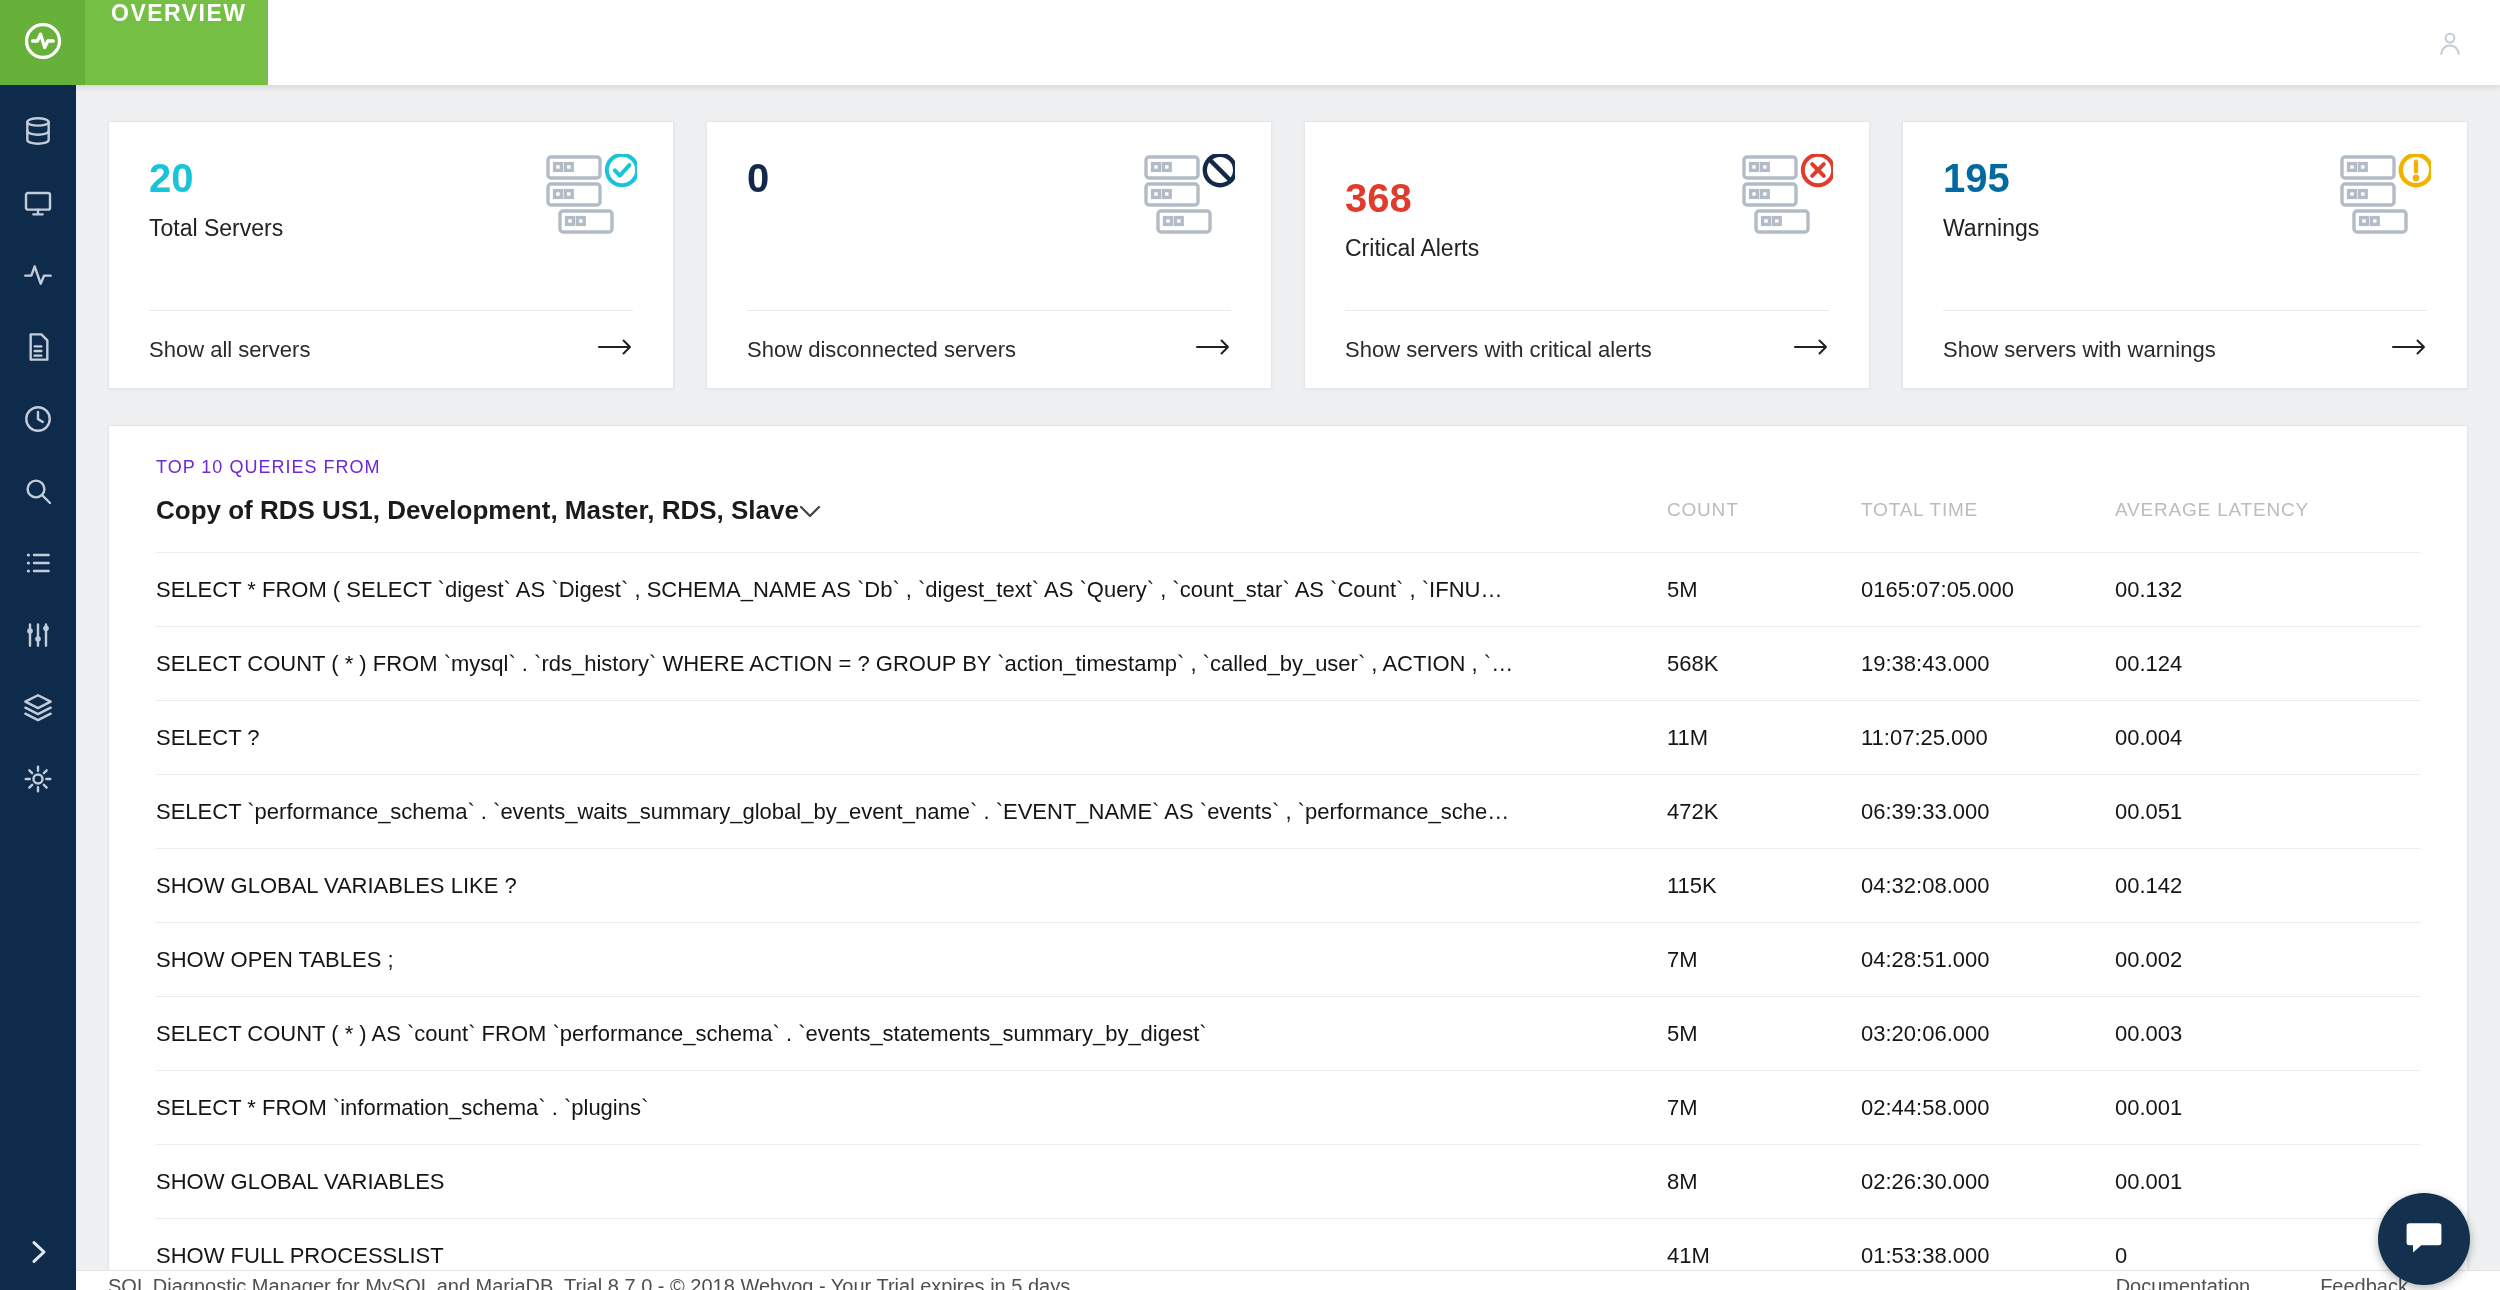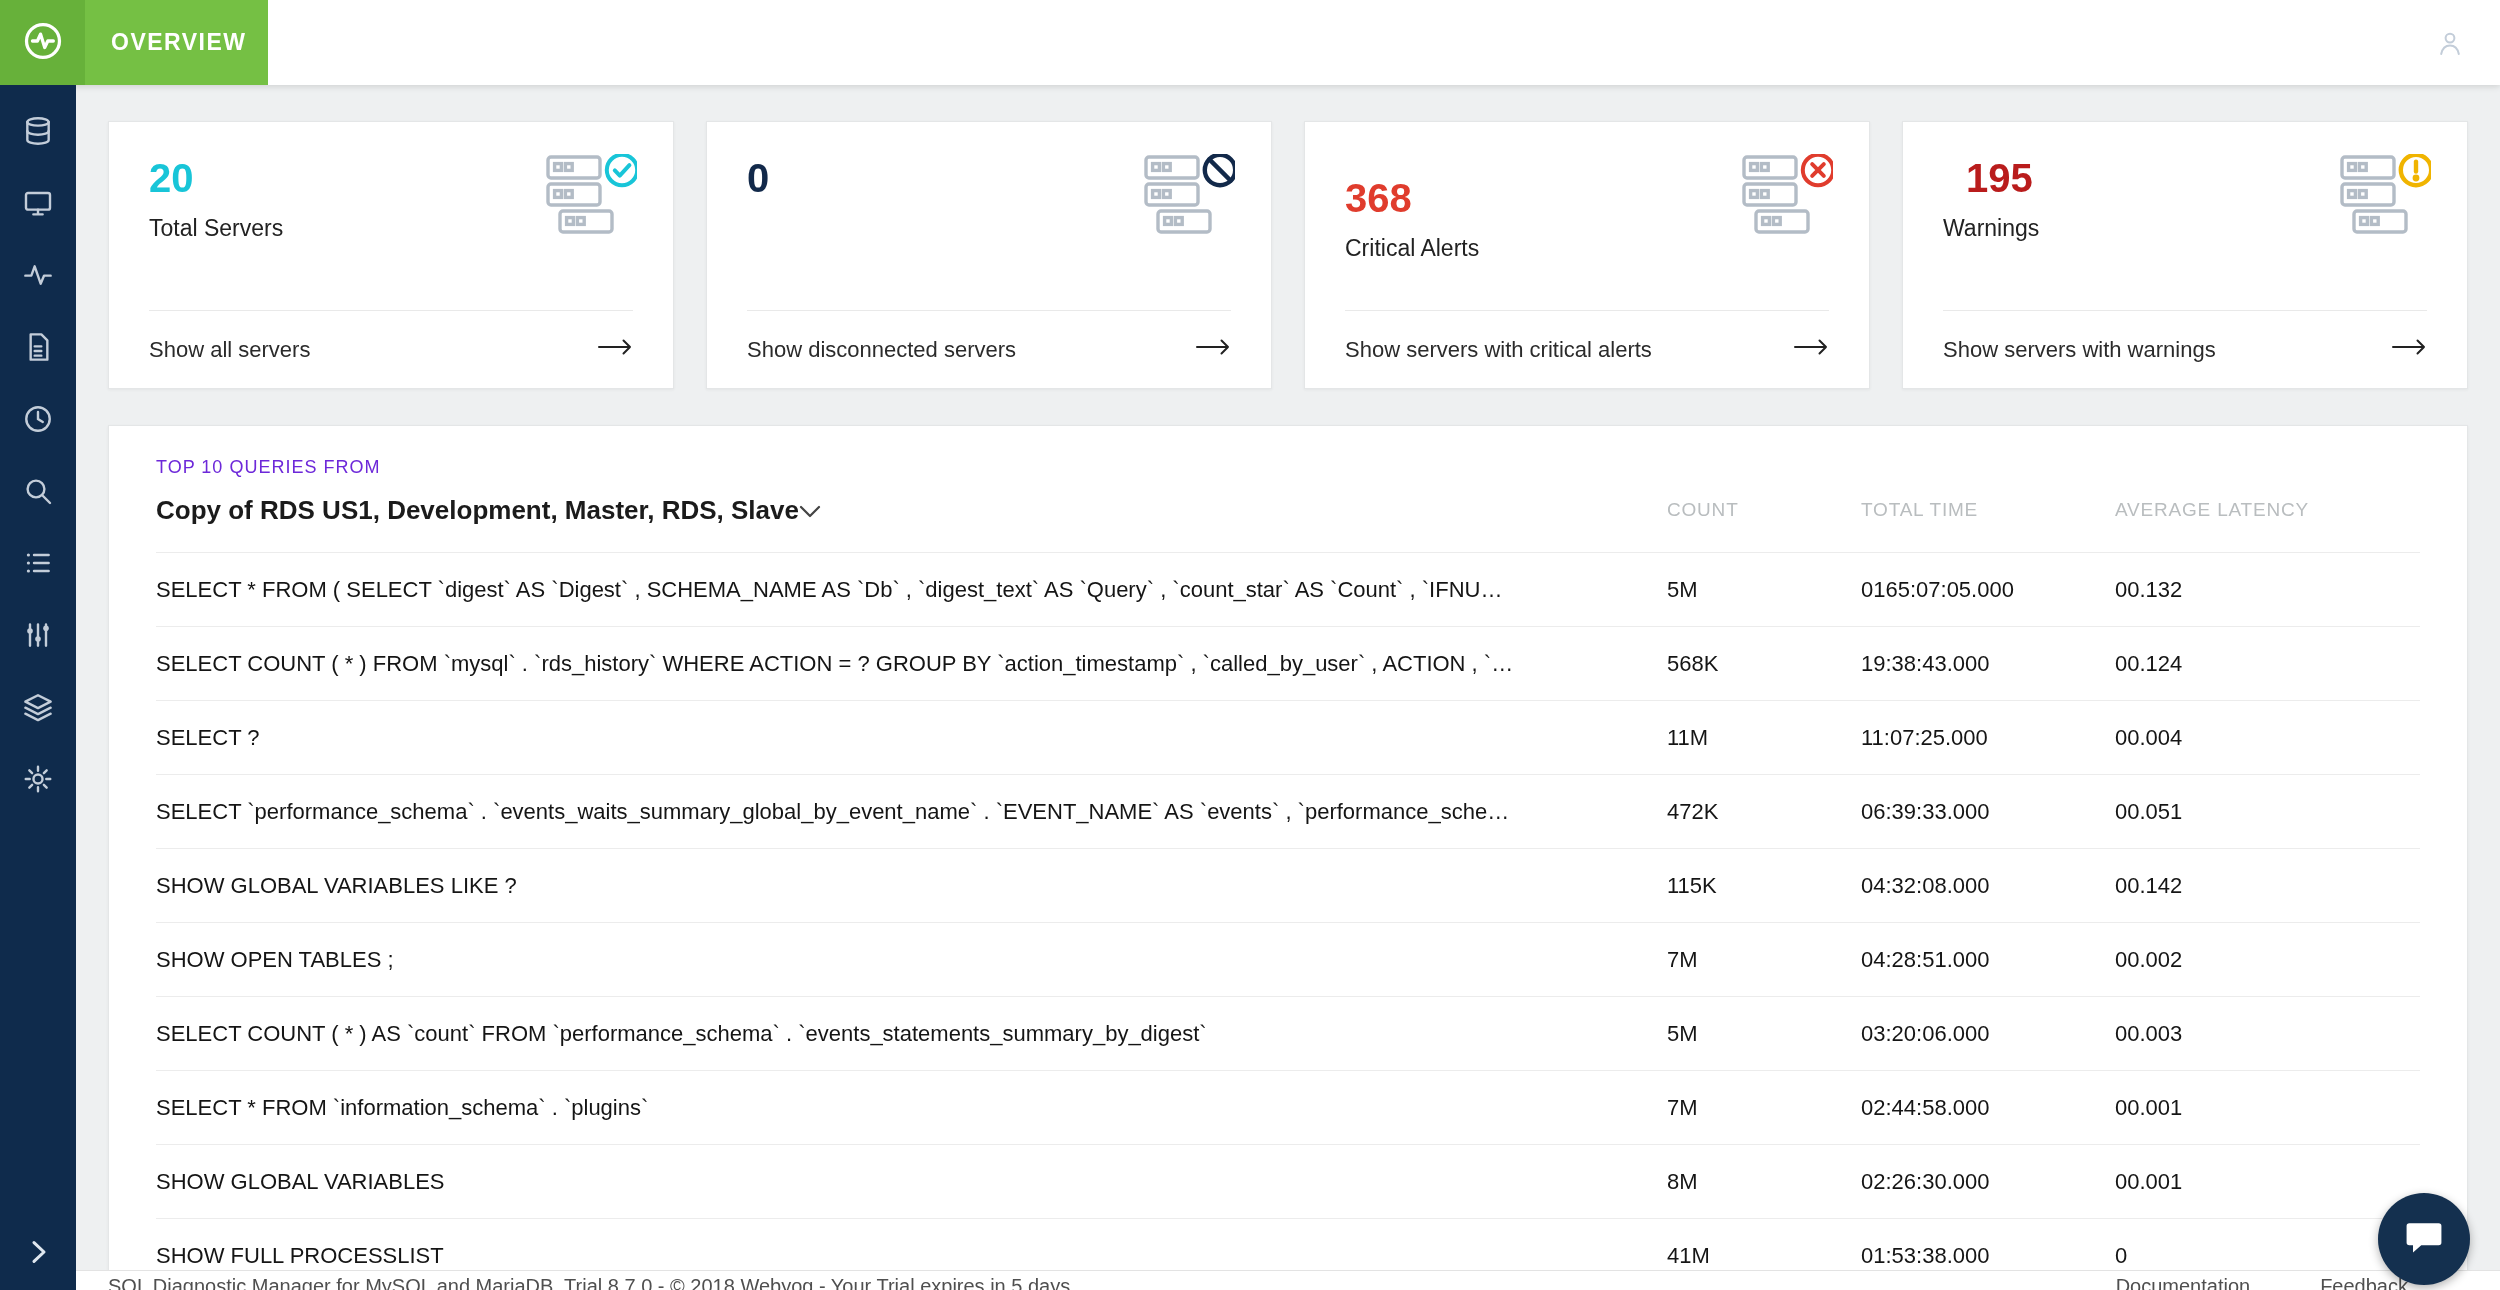--- a/index.html
+++ b/index.html
@@ -2,21 +2,21 @@
 <html><head>
 <meta charset="utf-8">
 <style>
   * { margin:0; padding:0; box-sizing:border-box; }
   html,body { width:2500px; height:1290px; overflow:hidden; background:#eef0f1;
               font-family:"Liberation Sans", sans-serif; }
 
   
   .header { position:absolute; left:0; top:0; width:2500px; height:85px; background:#ffffff;
             box-shadow:0 2px 6px rgba(0,0,0,0.12); z-index:20; display:flex; align-items:center; }
-  .brand { display:flex; align-items:center; height:85px; width:268px; background:#75c044; }
+  .brand { display:flex; align-items:flex-start; height:85px; width:268px; background:#75c044; }
   .logo-box { width:85px; height:85px; background:#67b13a; display:flex; align-items:center; justify-content:center; }
   .nav-title { display:flex; align-items:center; padding-left:26px; color:#ffffff; font-size:23px;
                font-weight:bold; letter-spacing:1.5px; }
   .header-right { margin-left:auto; padding-right:34px; display:flex; align-items:center; }
 
   
   .sidebar { position:absolute; left:0; top:85px; bottom:0; width:76px; background:#0f2b4c; z-index:25;
              display:flex; flex-direction:column; align-items:center; padding-top:30px; row-gap:40px; }
   .side-icon { width:32px; height:32px; display:flex; align-items:center; justify-content:center; cursor:pointer; }
   .side-icon svg { stroke:#c3cdd9; }
@@ -253,21 +253,21 @@
         <span>Show servers with critical alerts</span>
         <span>
           <svg width="36" height="20" viewBox="0 0 36 20" fill="none" stroke="#222" stroke-width="2" stroke-linecap="round" stroke-linejoin="round">
             <path d="M2 10h31M26.5 3.5L33 10l-6.5 6.5"></path>
           </svg>
         </span>
       </div>
     </div>
 
     <div class="card">
-      <div class="card-value" style="color: #b91c1c; margin-left: 23px;">195</div>
+      <div class="card-value" style="color: #0369a1;">195</div>
       <div class="card-label">Warnings</div>
       <span class="card-icon" style="color: rgb(240, 180, 0);">
         <svg width="92" height="80" viewBox="0 0 46 40" fill="none">
           <g stroke="#b3bcc6" stroke-width="1.7">
             <rect x="1.5" y="1.5" width="26" height="10.5" rx="1.5"></rect>
             <rect x="4.8" y="4.8" width="3.4" height="3.4"></rect>
               <rect x="10.2" y="4.8" width="3.4" height="3.4"></rect>
             <rect x="1.5" y="15" width="26" height="10.5" rx="1.5"></rect>
             <rect x="4.8" y="18.3" width="3.4" height="3.4"></rect>
               <rect x="10.2" y="18.3" width="3.4" height="3.4"></rect>

